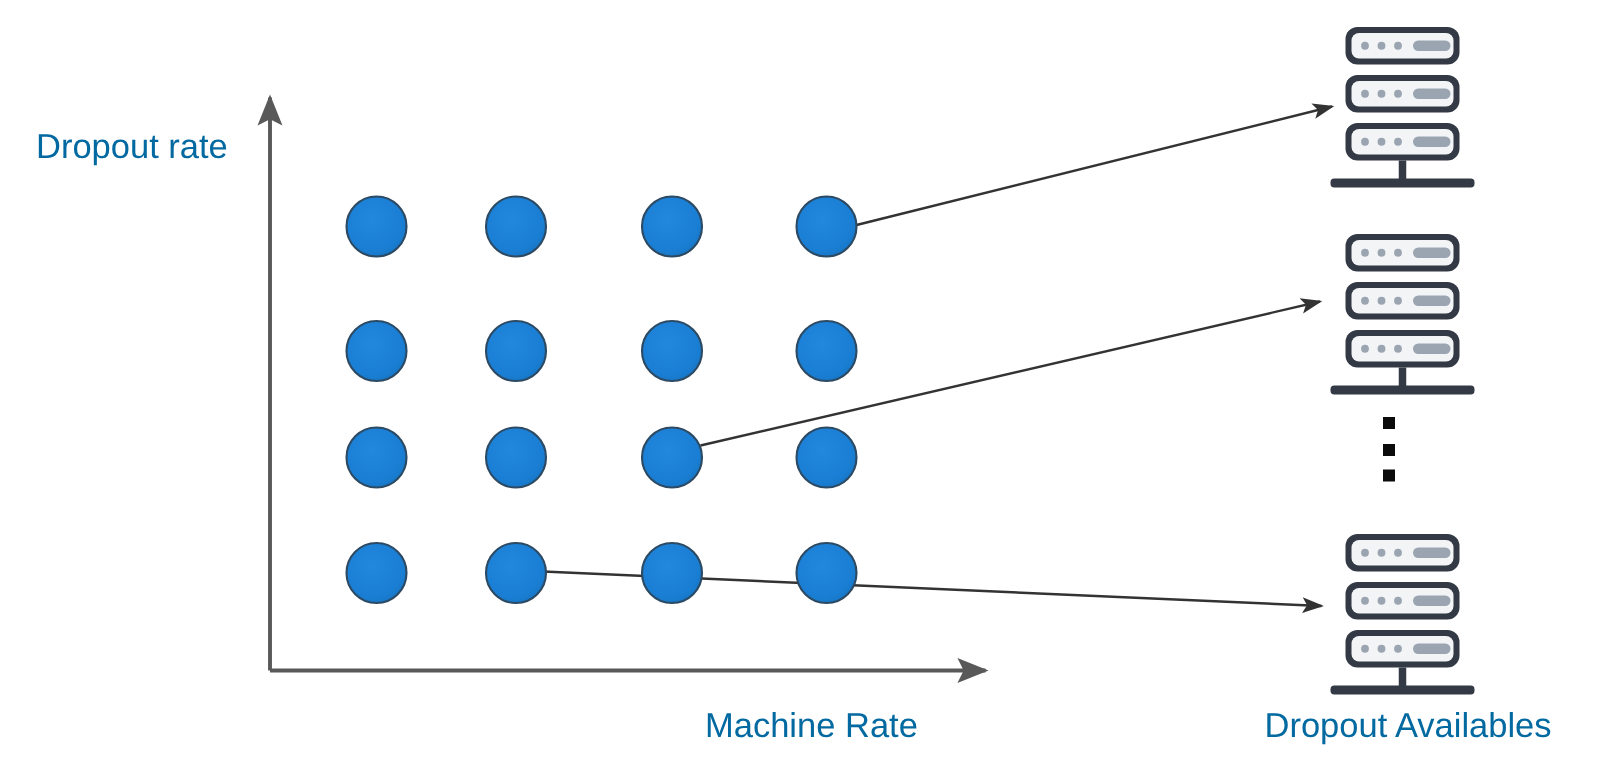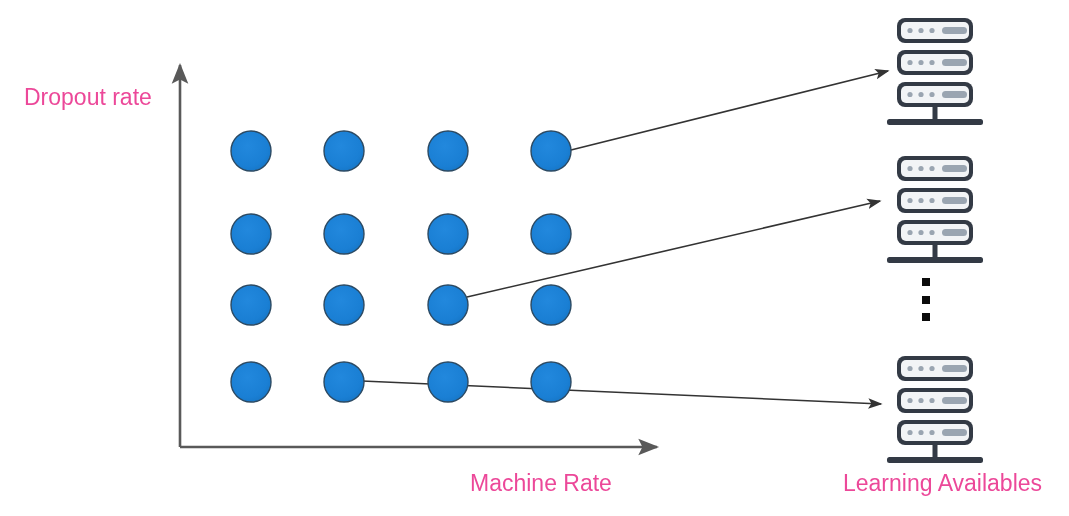--- a/index.html
+++ b/index.html
@@ -17,21 +17,21 @@
   }
   #vector-layer {
     position: absolute;
     left: 0;
     top: 0;
     width: 1069px;
     height: 516px;
   }
   .label {
     position: absolute;
-    color: #ec4899;
+    color: #0369a1;
     font-family: "Liberation Sans", sans-serif;
     white-space: nowrap;
     font-weight: 400;
   }
   #label-dropout-rate {
     left: 24px;
     top: 84px;
     font-size: 23px;
   }
   #label-learning-rate {
@@ -164,15 +164,15 @@
         <rect x="922" y="278" width="8" height="8" fill="#0b0b0b"></rect>
         <rect x="922" y="296" width="8" height="8" fill="#0b0b0b"></rect>
         <rect x="922" y="313" width="8" height="8" fill="#0b0b0b"></rect>
       </g>
   </svg>
 
   <div class="label" id="label-dropout-rate">Dropout rate</div>
 
   <div class="label" id="label-learning-rate">Machine Rate</div>
 
-  <div class="label" id="label-machine-availables">Learning Availables</div>
+  <div class="label" id="label-machine-availables">Dropout Availables</div>
 
 </div>
 
 </body></html>

